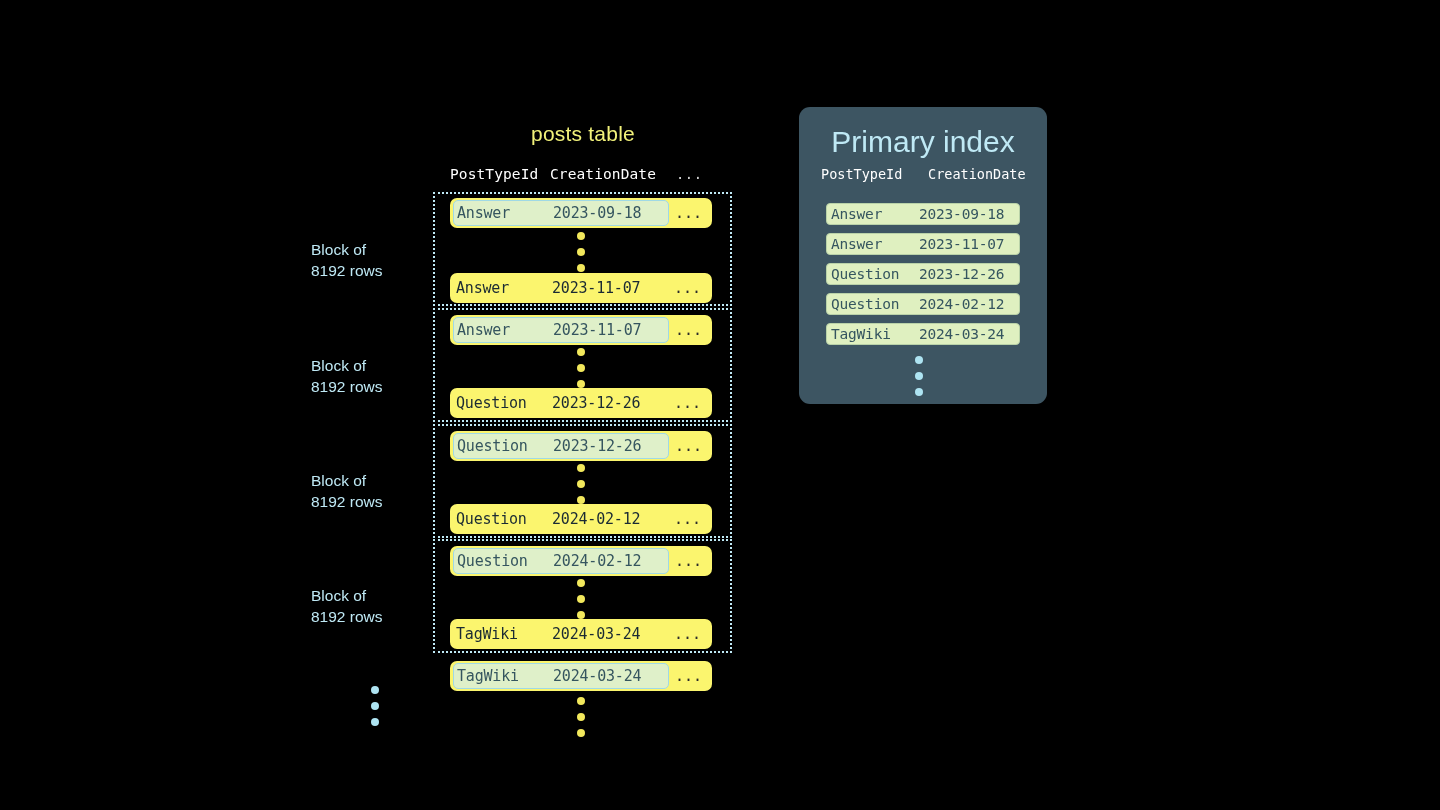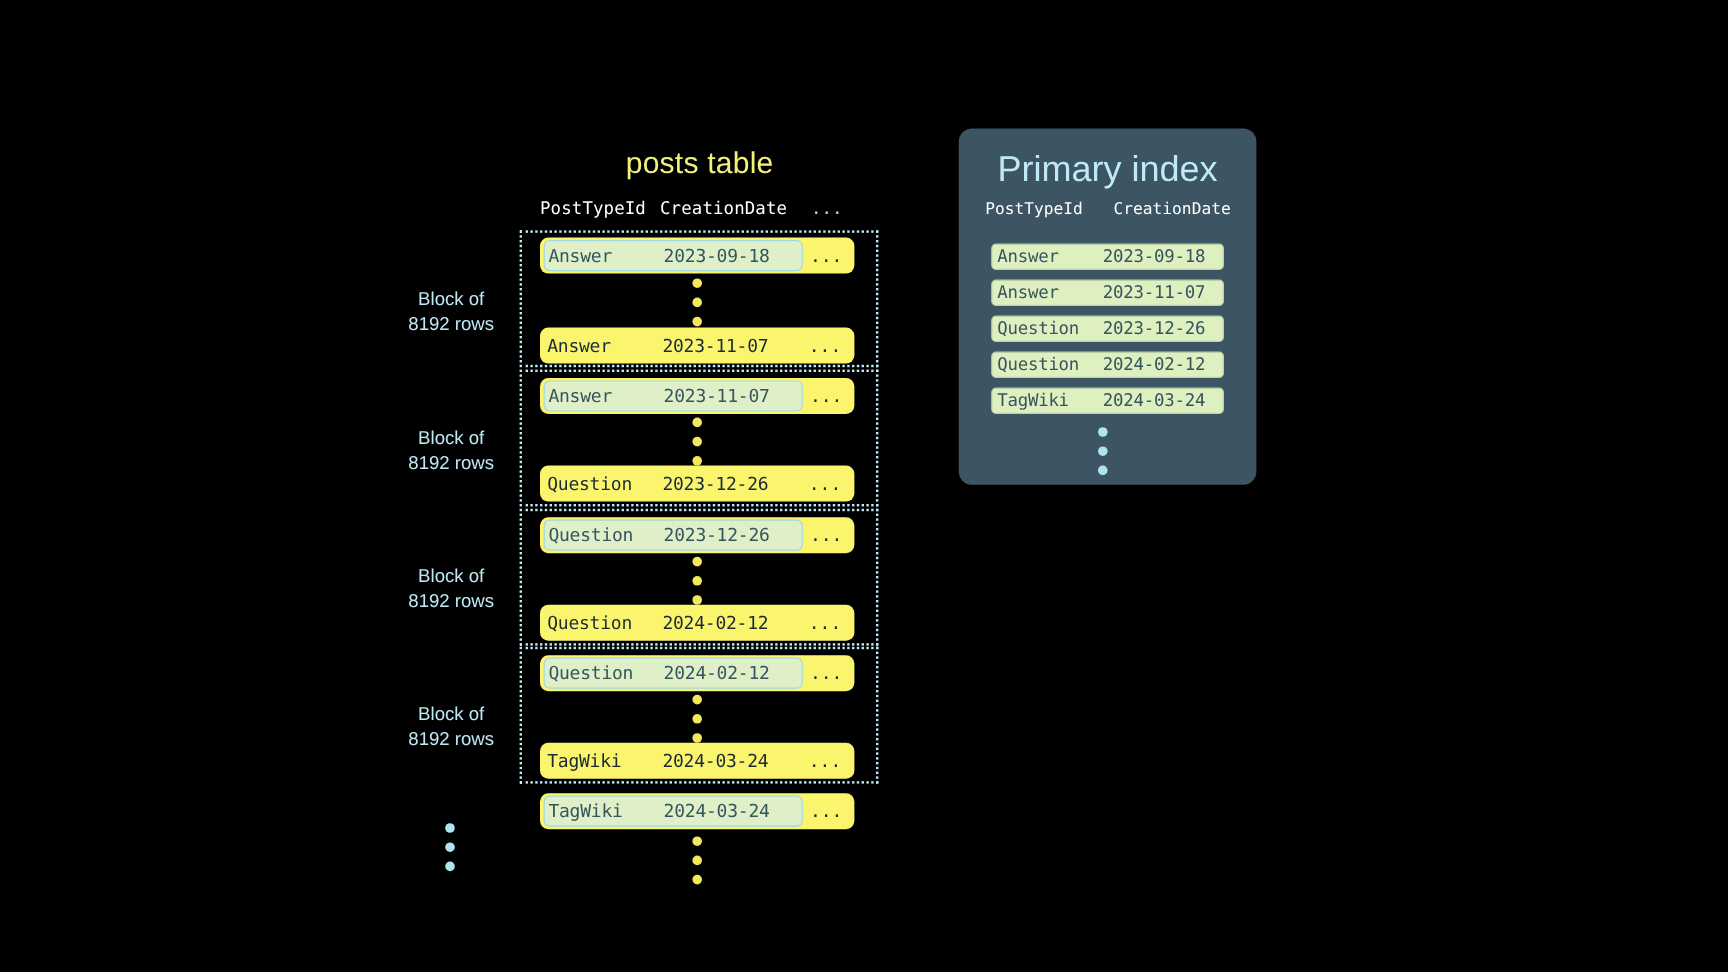--- a/index.html
+++ b/index.html
@@ -8,38 +8,38 @@
     background:#000000;
     font-family:"Liberation Sans", sans-serif;
     overflow:hidden;
   }
   #stage { position:relative; width:1440px; height:810px; }
 
   
   #posts-title {
     position:absolute; left:433px; top:122px; width:300px;
     text-align:center;
-    font-size:25px; color:#f2f27a; letter-spacing:.2px;
+    font-size:21px; color:#f2f27a; letter-spacing:.2px;
   }
   #posts-colheader {
     position:absolute; left:450px; top:166px; width:262px;
     display:flex; align-items:center;
     font-family:"DejaVu Sans Mono", monospace;
     font-size:14.5px; color:#ffffff; letter-spacing:.1px;
   }
   .ch-type { width:100px; }
   .ch-date { width:116px; }
   .ch-dots { width:46px; text-align:center; color:#cfcfcf; }
 
   .block {
     position:absolute; left:433px; width:299px;
     border:2px dotted #bfe9f5;
   }
   .block-label {
-    position:absolute; width:130px; text-align:center;
+    position:absolute; width:130px; 
     font-size:15.5px; line-height:21px; color:#bfe9f5;
   }
 
   .row {
     position:absolute; left:450px; width:262px; height:30px;
     background:#fbf56e;
     border-radius:7px;
     display:flex; align-items:center;
   }
   .row .cells {

